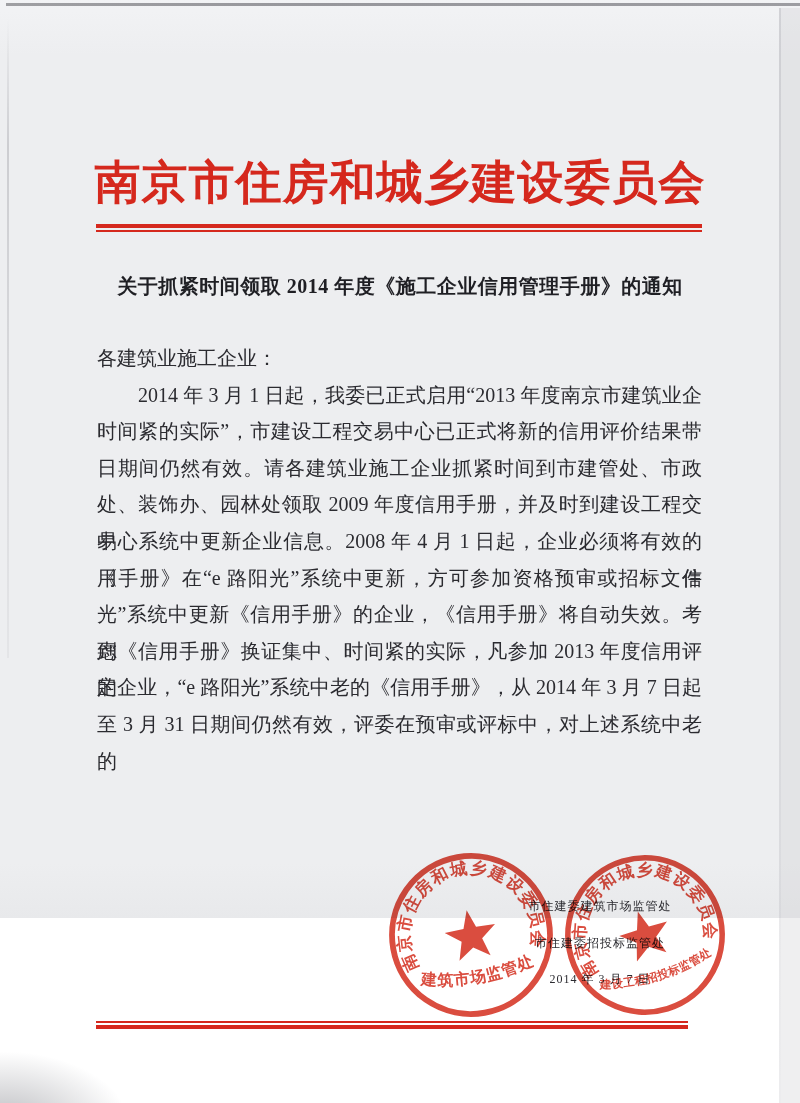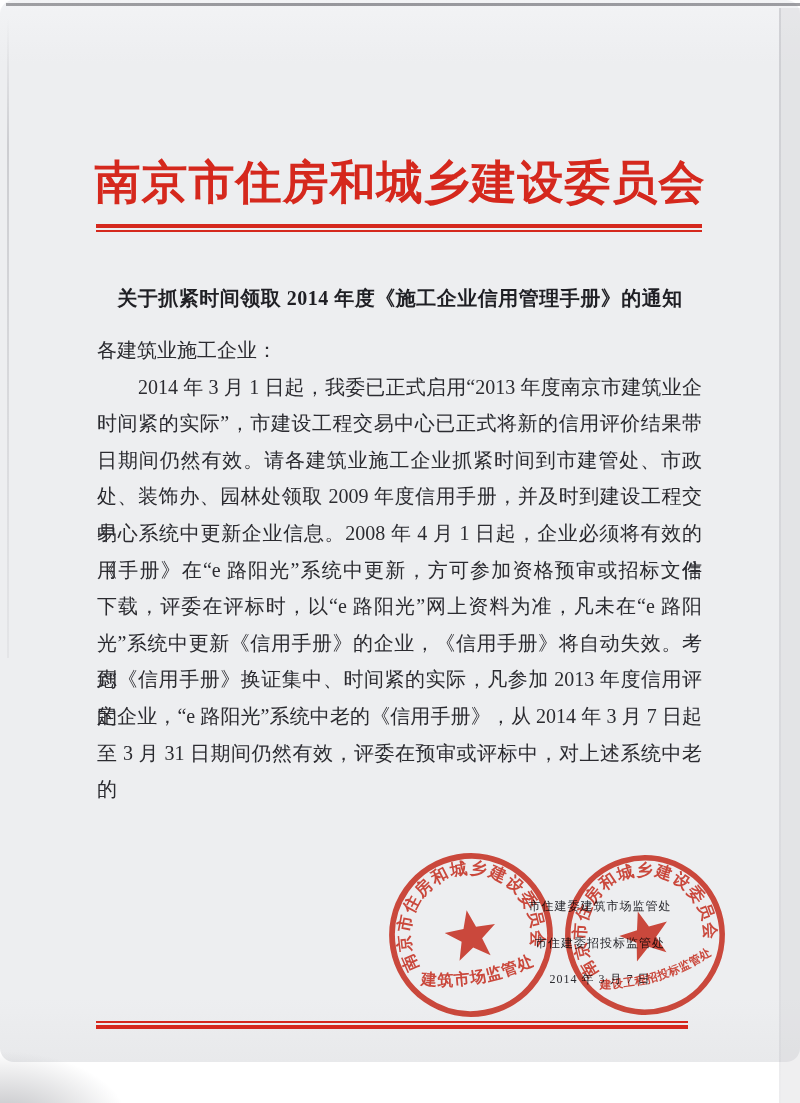--- a/index.html
+++ b/index.html
@@ -4,24 +4,23 @@
 <style>
   :root{
     --red:#d5281d;
     --seal:#d6392a;
     --ink:#2b2b30;
     --paper:#edeef0;
   }
   html,body{margin:0;padding:0;}
   body{width:800px;height:1103px;overflow:hidden;background:#fff;}
   .scan{
-    position:relative;width:800px;height:1062px;
+    position:relative;width:800px;height:918px;
     background:linear-gradient(180deg,#f2f3f5 0%,var(--paper) 6%,var(--paper) 94%,#e8e9eb 100%);
     font-family:"Liberation Serif","DejaVu Serif",serif;
-    border-radius:14px;
   }
   
   .edge-top{position:absolute;top:3px;left:6px;right:0;height:3px;background:linear-gradient(90deg,rgba(90,90,95,.55),rgba(120,120,126,.75) 40%,rgba(120,120,126,.7));}
   .edge-left{position:absolute;top:18px;left:7px;width:2px;height:640px;background:linear-gradient(180deg,rgba(120,120,128,.0),rgba(120,120,128,.28) 20%,rgba(120,120,128,.08));}
   .fold-right{position:absolute;top:8px;left:779px;width:2px;height:1095px;background:linear-gradient(180deg,rgba(150,150,158,.35),rgba(170,170,178,.22));}
   .strip-right{position:absolute;top:8px;left:781px;right:0;height:1095px;background:rgba(208,209,213,.35);}
   .corner-shadow{position:absolute;left:-30px;top:1045px;width:170px;height:90px;
     background:radial-gradient(ellipse at 20% 90%,rgba(130,131,138,.55),rgba(130,131,138,0) 65%);}
   
   .org-title{
@@ -30,23 +29,23 @@
     font-weight:bold;font-size:46px;line-height:1.15;color:var(--red);letter-spacing:1px;
   }
   .rule{position:absolute;left:96px;}
   .rule .thick{height:4px;background:var(--red);}
   .rule .thin{height:2px;background:var(--red);}
   .rule .gap{height:2px;}
   .rule-top{top:224px;width:606px;}
   .rule-bottom{top:1021px;width:592px;}
   .subject{
     position:absolute;top:273px;left:50px;width:700px;text-align:center;
-    font-size:20px;font-weight:bold;color:#1f1f24;letter-spacing:.5px;margin-top:12px;
+    font-size:20px;font-weight:bold;color:#1f1f24;letter-spacing:.5px;
   }
-  .body-block{position:absolute;left:97px;top:332px;width:605px;color:var(--ink);font-size:20px;}
+  .body-block{position:absolute;left:97px;top:340px;width:605px;color:var(--ink);font-size:20px;}
   .bline{height:36.6px;line-height:36.6px;text-align:justify;text-align-last:justify;overflow:visible;}
   .bline.noj{text-align:left;text-align-last:left;}
   .bline.indent{text-indent:41px;}
   .signature{position:absolute;left:420px;top:888px;width:360px;text-align:center;color:var(--ink);font-size:12px;}
   .sig-line{height:36.5px;line-height:36.5px;letter-spacing:1px;}
   
   .seal{position:absolute;mix-blend-mode:multiply;opacity:.9;}
   .seal-left{left:387px;top:851px;width:168px;height:168px;transform:rotate(-10deg);}
   .seal-right{left:563px;top:853px;width:164px;height:164px;transform:rotate(-17deg);}
   .seal svg{width:100%;height:100%;display:block;}
@@ -73,21 +72,20 @@
   <div class="subject">关于抓紧时间领取 2014 年度《施工企业信用管理手册》的通知</div>
 
   <div class="body-block">
     <div class="bline noj">各建筑业施工企业：</div>
     <div class="bline indent">2014 年 3 月 1 日起，我委已正式启用“2013 年度南京市建筑业企</div>
     <div class="bline">时间紧的实际”，市建设工程交易中心已正式将新的信用评价结果带</div>
     <div class="bline">日期间仍然有效。请各建筑业施工企业抓紧时间到市建管处、市政</div>
     <div class="bline">处、装饰办、园林处领取 2009 年度信用手册，并及时到建设工程交易</div>
     <div class="bline">中心系统中更新企业信息。2008 年 4 月 1 日起，企业必须将有效的《信</div>
     <div class="bline">用手册》在“e 路阳光”系统中更新，方可参加资格预审或招标文件</div>
-    <div class="bline">下载，评委在评标时，以“e 路阳光”网上资料为准，凡未在“e 路阳</div>
     <div class="bline">光”系统中更新《信用手册》的企业，《信用手册》将自动失效。考虑</div>
     <div class="bline">到《信用手册》换证集中、时间紧的实际，凡参加 2013 年度信用评定</div>
     <div class="bline">的企业，“e 路阳光”系统中老的《信用手册》，从 2014 年 3 月 7 日起</div>
     <div class="bline">至 3 月 31 日期间仍然有效，评委在预审或评标中，对上述系统中老的</div>
   </div>
 
   <div class="signature">
     <div class="sig-line">市住建委建筑市场监管处</div>
     <div class="sig-line">市住建委招投标监管处</div>
     <div class="sig-line">2014 年 3 月 7 日</div>

